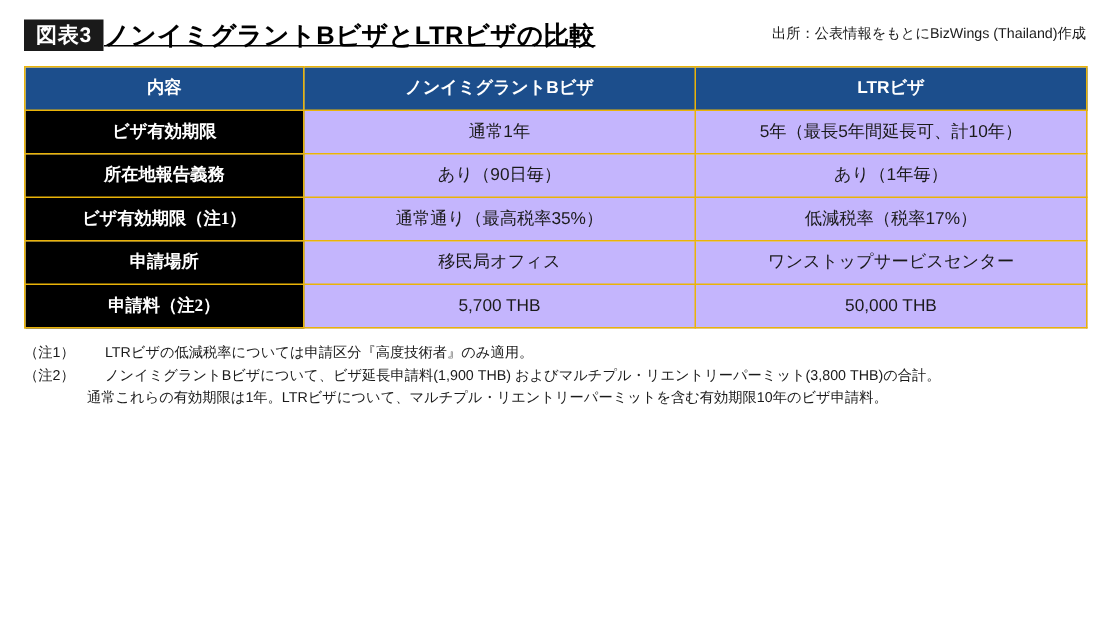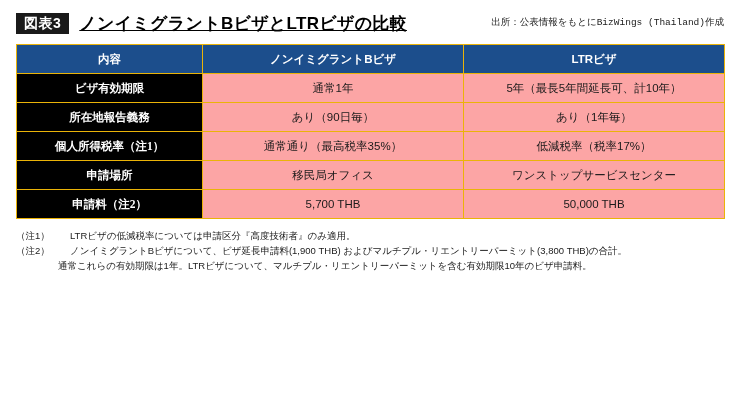--- a/index.html
+++ b/index.html
@@ -18,21 +18,20 @@
     position: relative;
     width: 740px;
     height: 413px;
     box-sizing: border-box;
     padding: 10px 16px 0 16px;
   }
   
   .header {
     display: flex;
     align-items: center;
-    gap: 10px;
     height: 26px;
     margin-bottom: 8px;
     justify-content: space-between;
   }
   .badge {
     background: #1a1a1a;
     color: #ffffff;
     font-size: 14px;
     font-weight: bold;
     letter-spacing: 0.5px;
@@ -47,21 +46,20 @@
     white-space: nowrap;
     color: #000;
     text-decoration: underline;
   }
   .source {
     font-size: 9.5px;
     color: #1a1a1a;
     margin-left: auto;
     white-space: nowrap;
     padding-bottom: 2px;
-    font-family: Liberation Mono, monospace;
   }
   
   table.cmp {
     border-collapse: collapse;
     width: 708px;
     table-layout: fixed;
     border: 1px solid #ffffff;
   }
   table.cmp td {
     border: 1px solid #eab308;
@@ -79,21 +77,21 @@
     height: 28px;
   }
   td.rowhead {
     background: #000000;
     color: #ffffff;
     font-weight: bold;
     font-size: 11.5px;
     font-family: Liberation Serif, serif;
   }
   td.val {
-    background: #fca5a5;
+    background: #c4b5fd;
     color: #1a1a1a;
   }
   .col1 { width: 186px; }
   .col2 { width: 261px; }
   .col3 { width: 261px; }
   tr.r-normal td { height: 28px; }
   tr.r-tall td { height: 46px; }
   
   .notes {
     margin-top: 9px;
@@ -145,21 +143,21 @@
         <td class="rowhead">ビザ有効期限</td>
         <td class="val">通常1年</td>
         <td class="val">5年（最長5年間延長可、計10年）</td>
       </tr>
       <tr class="r-normal">
         <td class="rowhead">所在地報告義務</td>
         <td class="val">あり（90日毎）</td>
         <td class="val">あり（1年毎）</td>
       </tr>
       <tr class="r-normal">
-        <td class="rowhead">個人所得税率（注1）</td>
+        <td class="rowhead">ビザ有効期限（注1）</td>
         <td class="val">通常通り（最高税率35%）</td>
         <td class="val">低減税率（税率17%）</td>
       </tr>
       <tr class="r-normal">
         <td class="rowhead">申請場所</td>
         <td class="val">移民局オフィス</td>
         <td class="val">ワンストップサービスセンター</td>
       </tr>
       <tr class="r-normal">
         <td class="rowhead">申請料（注2）</td>

